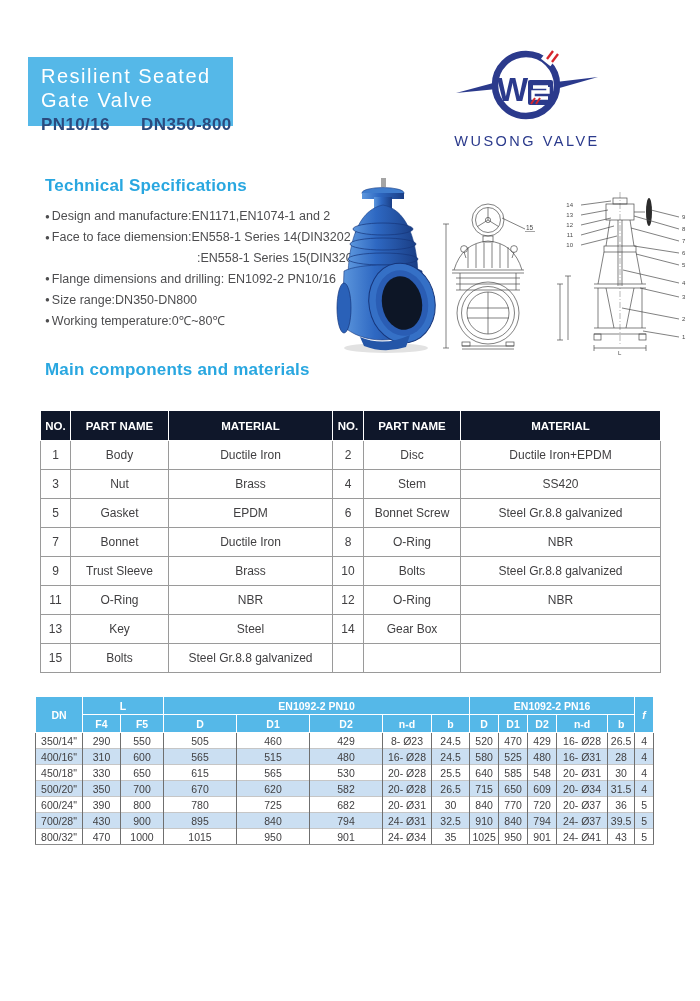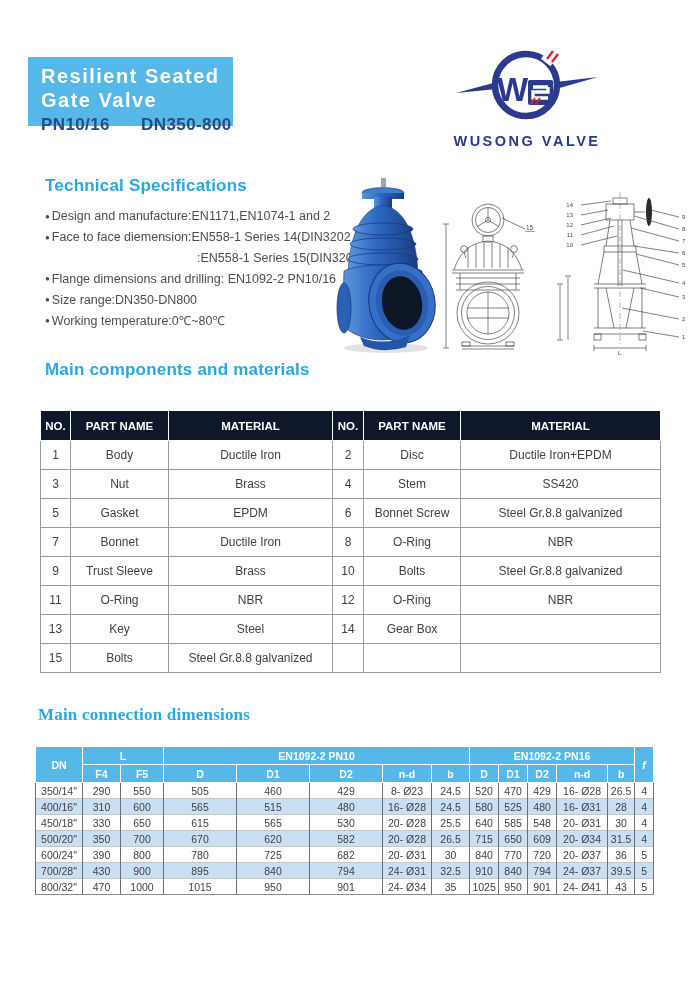--- a/index.html
+++ b/index.html
@@ -2,27 +2,27 @@
 <html><head>
 <meta charset="utf-8">
 <style>
   html,body{margin:0;padding:0;background:#fff;}
   .page{position:relative;width:700px;height:1001px;background:#fff;overflow:hidden;
         font-family:"Liberation Sans",sans-serif;color:#414042;}
 
   
   .banner{position:absolute;left:28px;top:57px;width:205px;height:69px;background:#55b8e8;
           padding:7px 0 0 13px;box-sizing:border-box;}
-  .banner .t{color:#ffffff;font-size:20px;font-weight:bold;line-height:24px;letter-spacing:1.5px;}
+  .banner .t{color:#ffffff;font-size:20px;font-weight:normal;line-height:24px;letter-spacing:1.5px;}
   .banner .sub{margin-top:3px;font-size:17px;font-weight:bold;color:#2b4a7e;letter-spacing:.4px;}
   .banner .sub span+span{margin-left:26px;}
 
   
   .logo{position:absolute;left:452px;top:44px;width:150px;text-align:center;}
-  .logo .company{margin-top:3px;font-size:14.5px;font-weight:bold;color:#2b3a8c;letter-spacing:2.5px;}
+  .logo .company{margin-top:3px;font-size:14.5px;font-weight:normal;color:#2b3a8c;letter-spacing:2.5px;}
 
   
   .h-sec{position:absolute;color:#29a7e0;font-size:17px;font-weight:bold;letter-spacing:.2px;}
 
   
   .specs{position:absolute;left:45px;top:206px;width:300px;margin:0;padding:0;list-style:none;
          font-size:12.5px;color:#4d4d4f;line-height:20.5px;white-space:nowrap;}
   .specs .blt{font-size:8px;vertical-align:1.5px;margin-right:2px;}
   .specs li.cont{padding-left:152px;}
 
@@ -30,21 +30,21 @@
   .draw{position:absolute;}
 
   
   .ctable{position:absolute;left:40px;top:410px;width:620px;border-collapse:collapse;table-layout:fixed;
           font-size:12px;color:#414042;border:1px solid #8a8a8a;}
   .ctable th{background:#0f172a;color:#fff;font-size:11.5px;font-weight:600;height:27px;
              border:1px solid #ffffff;}
   .ctable td{height:26px;text-align:center;border:1px solid #9a9a9a;border-top:1px solid #b9b9b9;}
 
   
-  .dtable{position:absolute;left:35px;top:746px;width:537px;border-collapse:collapse;table-layout:fixed;
+  .dtable{position:absolute;left:35px;top:696px;width:537px;border-collapse:collapse;table-layout:fixed;
           font-size:10.5px;color:#414042;}
   .dtable th{background:#55b8e8;color:#fff;font-weight:600;font-size:10.5px;height:17px;
              border:1px solid #ffffff;padding:0;}
   .dtable th.fcol{font-style:italic;}
   .dtable td{height:15px;text-align:center;border-left:1px solid #6f6f6f;border-right:1px solid #6f6f6f;
              border-top:1px solid #c6c6c6;padding:0;white-space:nowrap;}
   .dtable tbody tr:last-child td{border-bottom:1px solid #8a8a8a;}
   .dtable tbody tr:nth-child(even){background:#cbdff2;}
 
   svg text{font-family:"Liberation Sans",sans-serif;}

